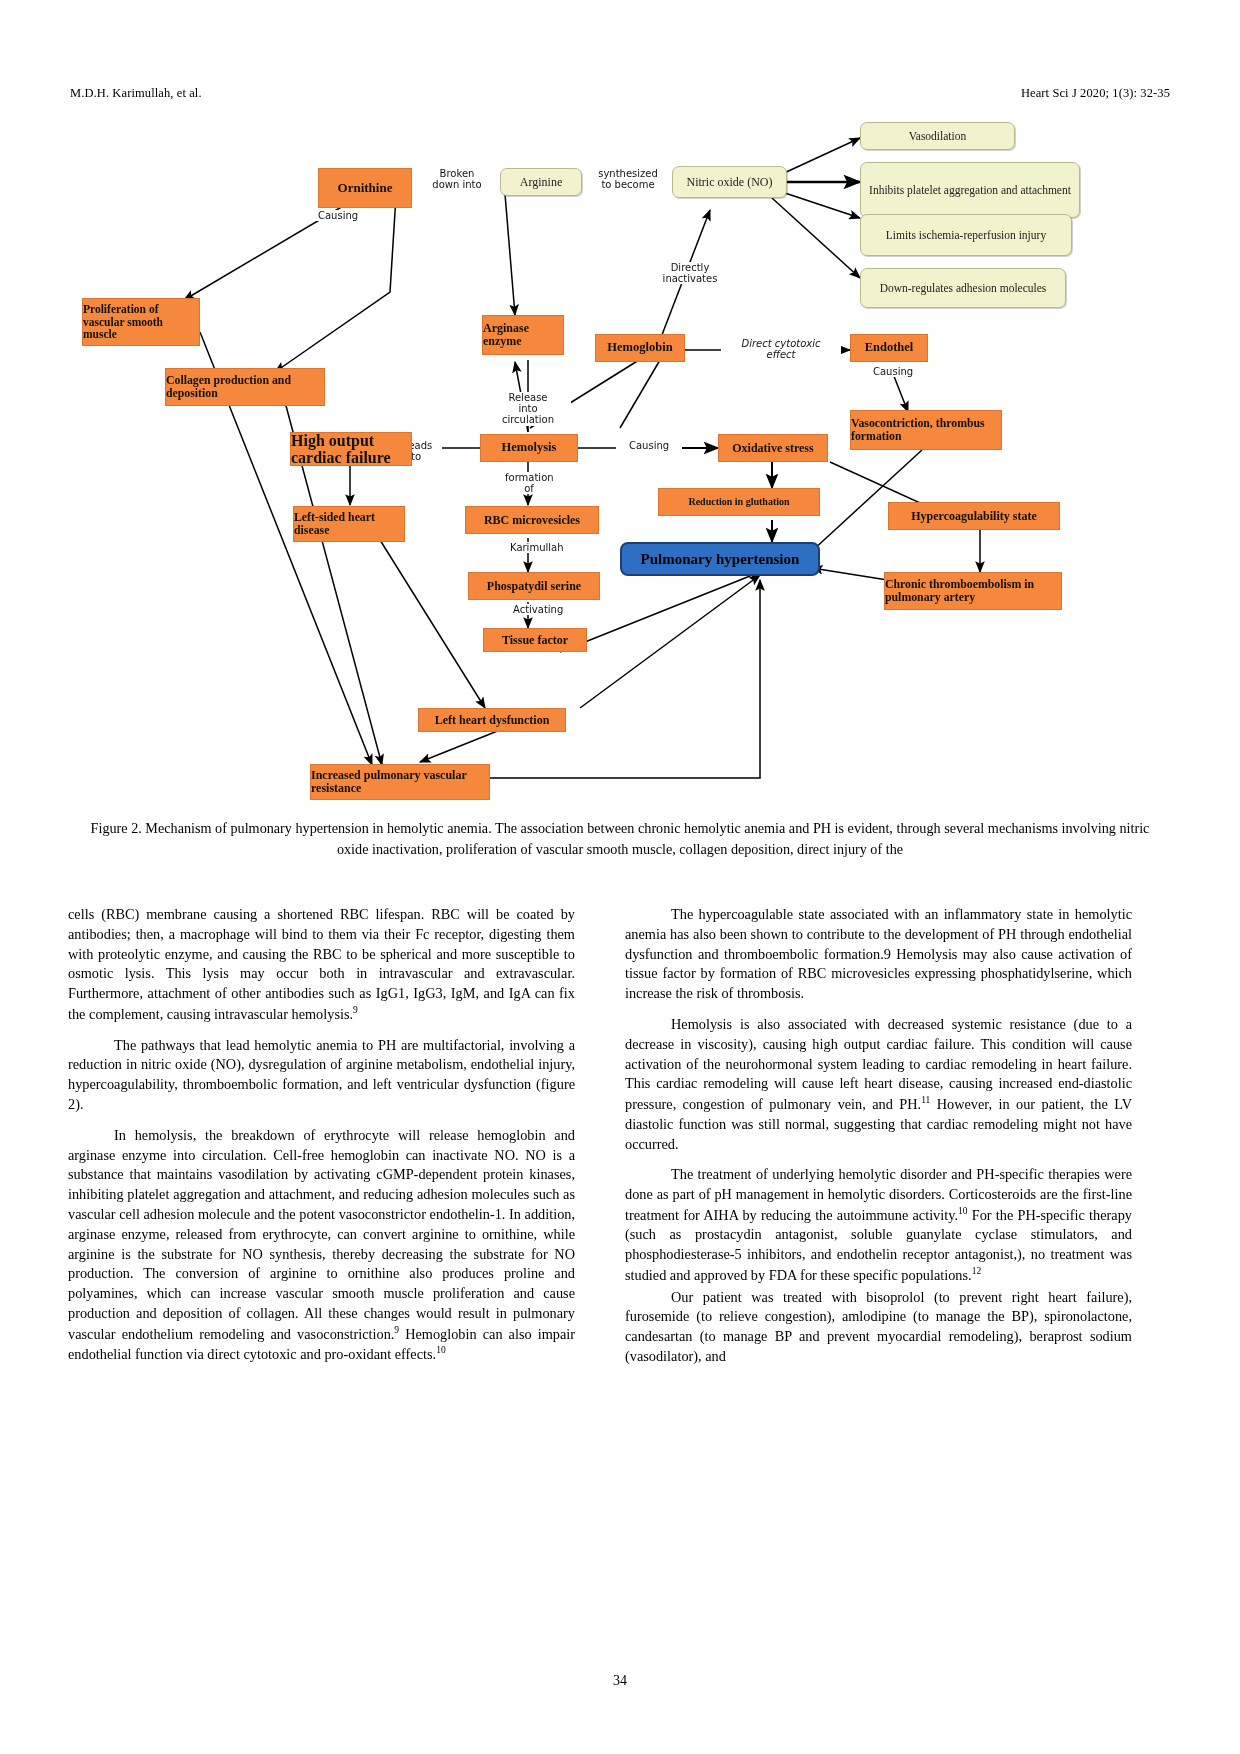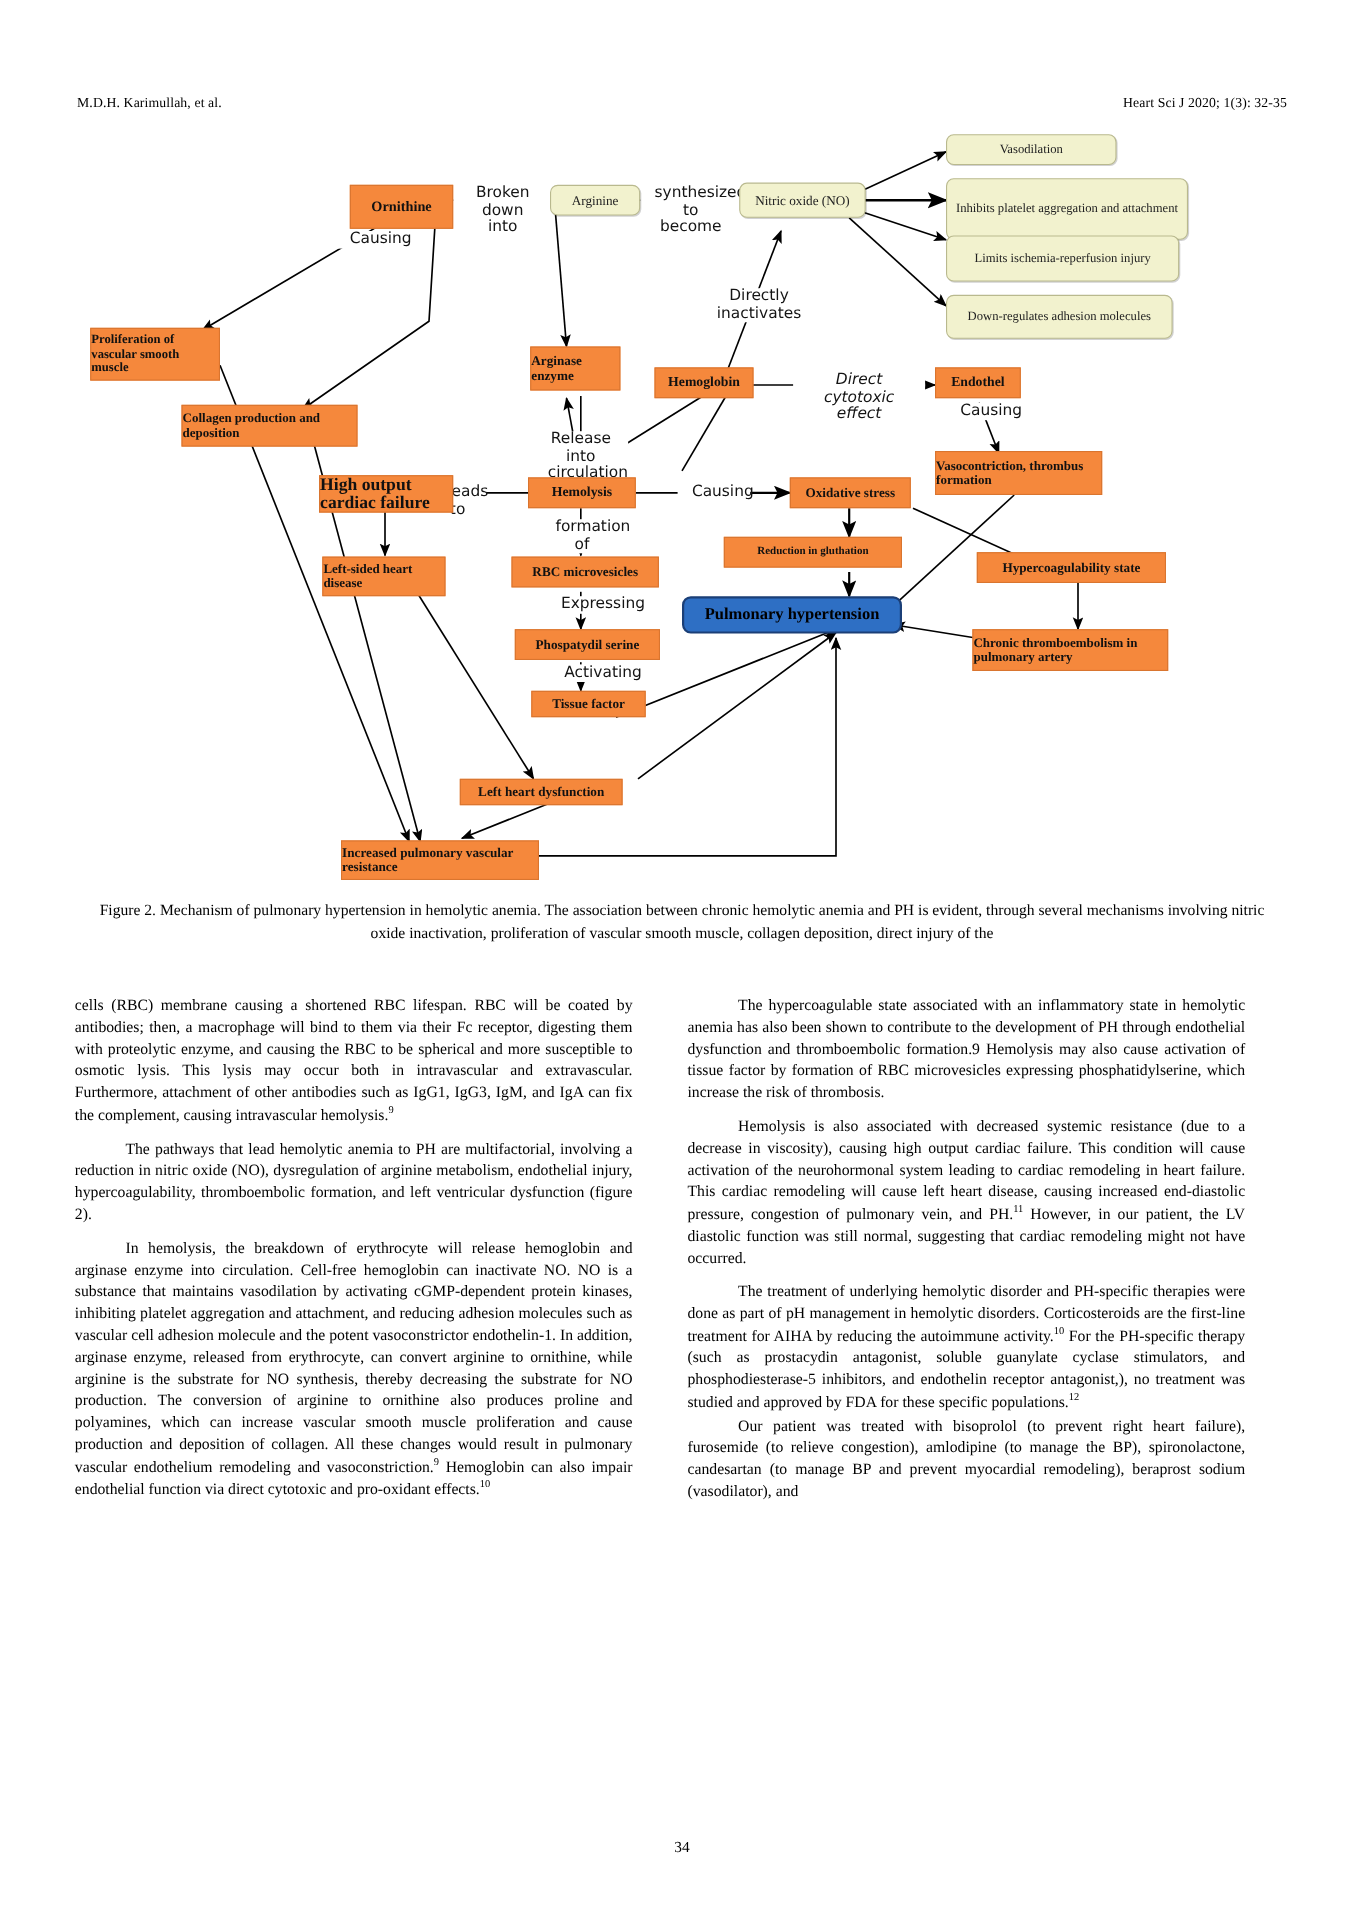--- a/index.html
+++ b/index.html
@@ -51,21 +51,21 @@
   .n-blue {
     background:#2e6fc4;
     border:2px solid #1b3f77;
     border-radius:8px;
     color:#000000;
     font-weight:bold;
   }
   .edgelabel {
     position:absolute;
     font-family:"DejaVu Sans", sans-serif;
-    font-size:14px;
+    font-size:10px;
     color:#141414;
     text-align:center;
     line-height:1.12;
     background:#fff;
     z-index:2;
     padding:0 13px;
   }
 
   
   .caption {
@@ -212,21 +212,21 @@
   <div class="edgelabel" style="left:352px;top:58px;width:90px;">Broken down into</div>
   <div class="edgelabel" style="left:522px;top:58px;width:92px;">synthesized to become</div>
   <div class="edgelabel" style="left:245px;top:100px;width:60px;">Causing</div>
   <div class="edgelabel" style="left:570px;top:152px;width:120px;">Directly inactivates</div>
   <div class="edgelabel" style="left:661px;top:228px;width:120px;font-style:italic;">Direct cytotoxic effect</div>
   <div class="edgelabel" style="left:800px;top:256px;width:60px;">Causing</div>
   <div class="edgelabel" style="left:425px;top:282px;width:86px;">Release into circulation</div>
   <div class="edgelabel" style="left:330px;top:330px;width:52px;">Leads to</div>
   <div class="edgelabel" style="left:556px;top:330px;width:58px;">Causing</div>
   <div class="edgelabel" style="left:432px;top:362px;width:74px;">formation of</div>
-  <div class="edgelabel" style="left:437px;top:432px;width:64px;">Expressing</div>
+  <div class="edgelabel" style="left:437px;top:432px;width:64px;">Karimullah</div>
   <div class="edgelabel" style="left:440px;top:494px;width:60px;">Activating</div>
   <div class="edgelabel" style="left:862px;top:428px;width:86px;margin-top:42px;">Predispose to</div>
 </div>
 
 <div class="caption">Figure 2. Mechanism of pulmonary hypertension in hemolytic anemia. The association between chronic hemolytic anemia and PH is evident, through several mechanisms involving nitric oxide inactivation, proliferation of vascular smooth muscle, collagen deposition, direct injury of the</div>
 
 <div class="cols">
   <div class="col">
     <p><span>cells (RBC) membrane causing a shortened RBC lifespan. RBC will be coated by antibodies; then, a macrophage will bind to them via their Fc receptor, digesting them with proteolytic enzyme, and causing the RBC to be spherical and more susceptible to osmotic lysis. This lysis may occur both in intravascular and extravascular. Furthermore, attachment of other antibodies such as IgG1, IgG3, IgM, and IgA can fix the complement, causing intravascular hemolysis.</span><sup>9</sup></p>
     <p class="ind">The pathways that lead hemolytic anemia to PH are multifactorial, involving a reduction in nitric oxide (NO), dysregulation of arginine metabolism, endothelial injury, hypercoagulability, thromboembolic formation, and left ventricular dysfunction (figure 2).</p>

